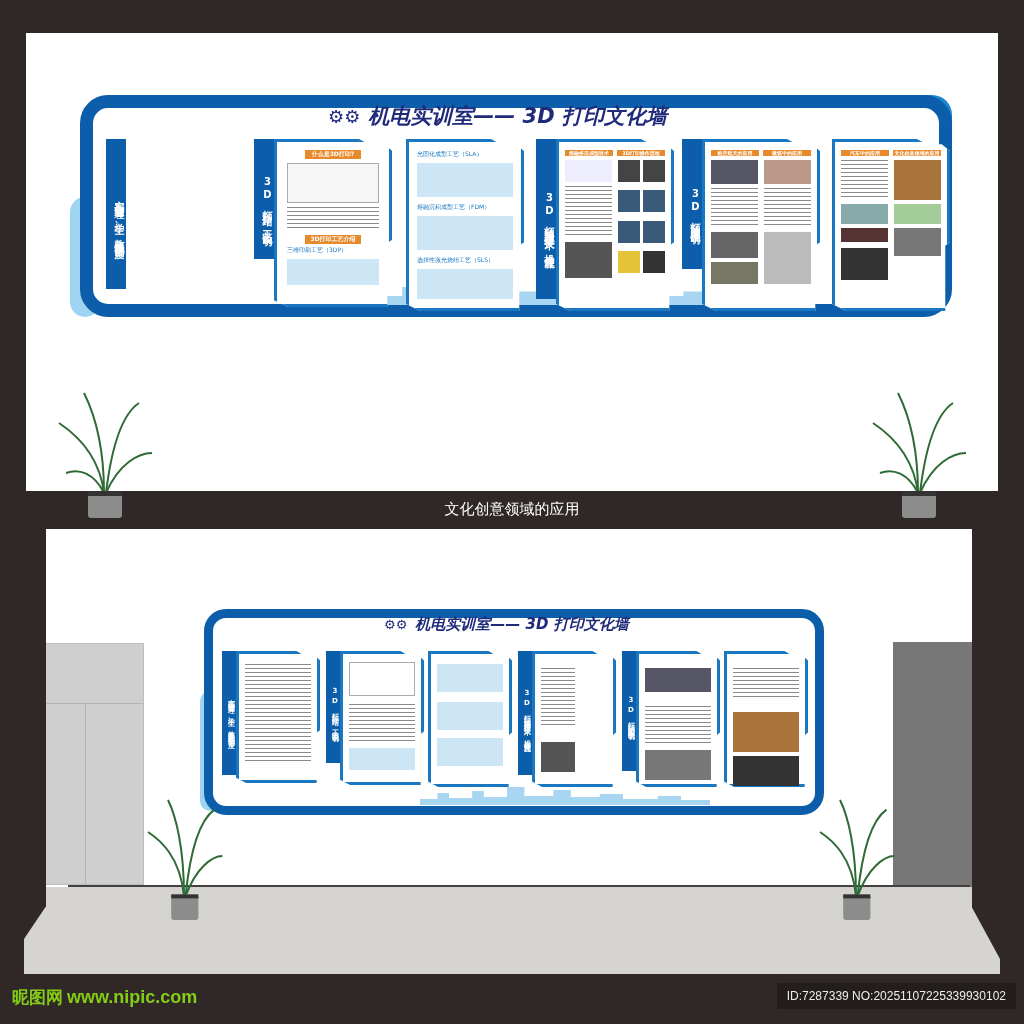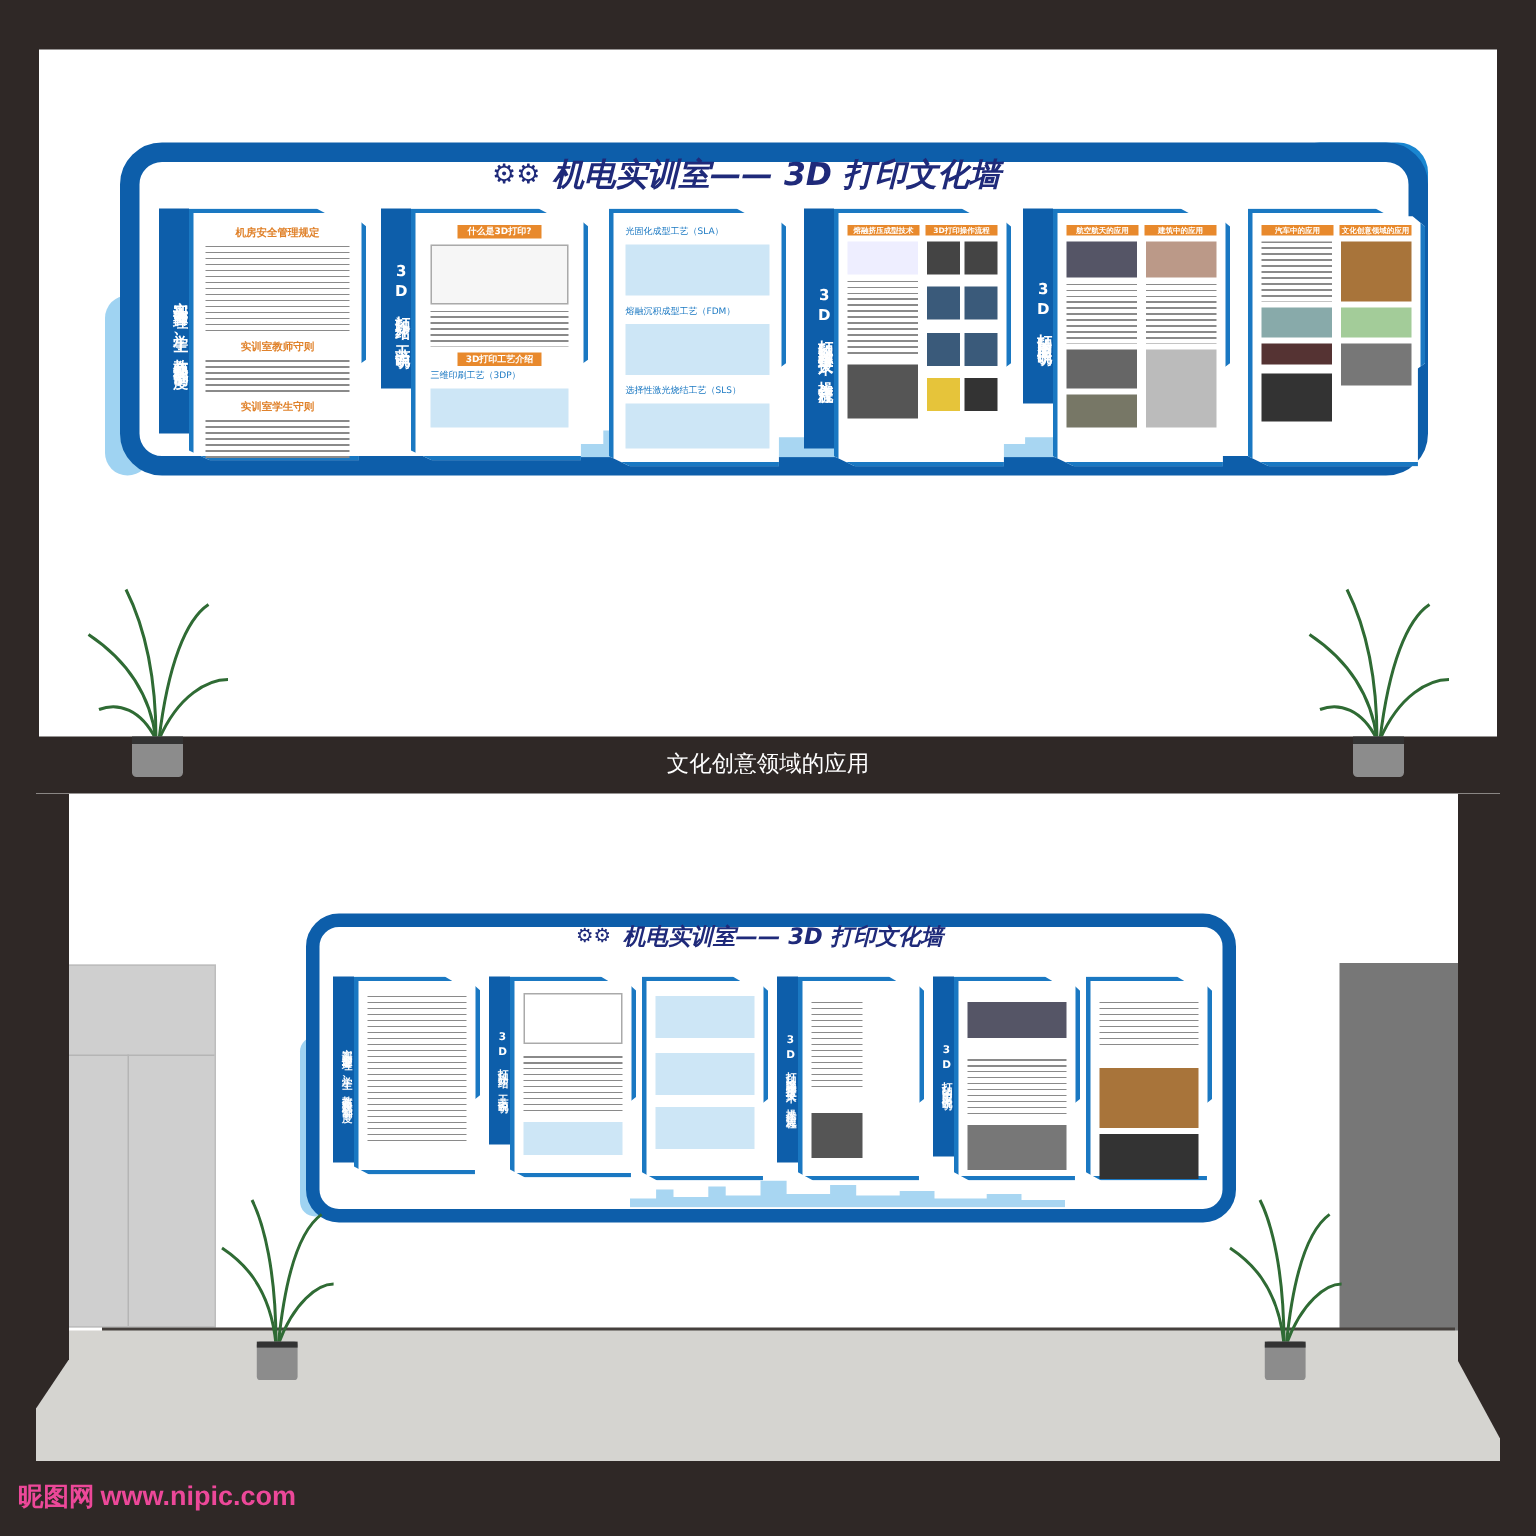--- a/index.html
+++ b/index.html
@@ -10,21 +10,21 @@
   .scene2{left:24px;top:529px;width:976px;height:445px;background:#fff}
   .floor{position:absolute;left:0;right:0;bottom:0;height:87px;background:#d5d4d0}
   .baseboard{position:absolute;left:44px;right:30px;top:356px;height:10px;background:#45403d}
   .wallL{position:absolute;left:0;top:0;width:22px;height:410px;background:#2f2826;clip-path:polygon(0 0,100% 0,100% 92%,0 100%)}
   .wallR{position:absolute;right:0;top:0;width:28px;height:430px;background:#2f2826;clip-path:polygon(0 0,100% 0,100% 100%,0 88%)}
   .doorL{position:absolute;left:2px;top:114px;width:118px;height:242px;background:#cfcfcf;border:1px solid #bdbdbd}
   .doorL:before{content:"";position:absolute;left:0;right:0;top:59px;border-top:1px solid #b5b5b5}
   .doorL:after{content:"";position:absolute;left:58px;top:59px;bottom:0;border-left:1px solid #b5b5b5}
   .doorR{position:absolute;left:869px;top:113px;width:106px;height:250px;background:#777}
   .footer{position:absolute;left:0;top:984px;width:1024px;height:40px}
-  .footer .logo{position:absolute;left:12px;top:2px;color:#ec4899;font-size:17px;font-weight:bold}
+  .footer .logo{position:absolute;left:12px;top:2px;color:#84cc16;font-size:17px;font-weight:bold}
   .footer .logo span{font-family:"Liberation Sans",sans-serif;font-size:18px;margin-left:4px}
   .footer .id{position:absolute;right:8px;top:-1px;background:#231e1c;color:#eee;font-family:"Liberation Sans",sans-serif;font-size:12px;padding:6px 10px}
 
   
   .board{position:absolute}
   .frame{position:absolute;border:13px solid #0d5eaa;border-radius:28px;background:#fff}
   .frameLight{position:absolute;border-radius:30px;background:#9fd3f2}
   .titlebar{position:absolute;display:flex;align-items:center;gap:8px;color:#1f2a7a;font-weight:bold;font-style:italic;white-space:nowrap}
   .skyline{position:absolute;background:#a8d6f2;clip-path:polygon(0 100%,0 70%,6% 70%,6% 40%,10% 40%,10% 65%,18% 65%,18% 30%,22% 30%,22% 60%,30% 60%,30% 10%,36% 10%,36% 55%,46% 55%,46% 25%,52% 25%,52% 60%,62% 60%,62% 45%,70% 45%,70% 70%,82% 70%,82% 55%,90% 55%,90% 75%,100% 75%,100% 100%)}
   .panel{position:absolute;background:#fff;border:3px solid #1a78c2;clip-path:polygon(0 0,72% 0,80% 3%,93% 3%,100% 7%,100% 60%,96% 62%,96% 100%,12% 100%,0 96%);}
@@ -42,28 +42,20 @@
     <div class="frameLight" style="left:0;top:102px;width:30px;height:120px"></div>
     <div class="frameLight" style="left:790px;top:0;width:92px;height:200px;background:#1a86d0;border-radius:20px"></div>
     <div class="frame" style="left:10px;top:0;width:872px;height:222px;border-color:#0d5eaa"></div>
     <div class="titlebar" style="left:258px;top:7px;font-size:21px">
       <span style="color:#1f2a7a;font-style:normal;font-size:18px">⚙⚙</span>
       <span>机电实训室—— 3D 打印文化墙</span>
     </div>
     <div class="skyline" style="left:310px;top:180px;width:370px;height:30px"></div>
 
     <div class="vlabel" style="left:36px;top:44px;width:20px;height:150px;font-size:10px">实训室管理、学生、教师规范制度</div>
-    <div class="panel" style="left:56px;top:44px;width:118px;height:168px">
-      <div class="otext" style="font-size:7px;margin-top:8px">机房安全管理规定</div>
-      <div class="lines" style="margin:4px 8px;height:58px"></div>
-      <div class="otext" style="font-size:7px">实训室教师守则</div>
-      <div class="lines" style="margin:4px 8px;height:22px"></div>
-      <div class="otext" style="font-size:7px">实训室学生守则</div>
-      <div class="lines" style="margin:4px 8px;height:30px"></div>
-    </div>
 
     <div class="vlabel" style="left:184px;top:44px;width:20px;height:120px;font-size:10px">3D打印介绍、工艺说明</div>
     <div class="panel" style="left:204px;top:44px;width:118px;height:168px">
       <div class="orange" style="font-size:6px;margin:8px 28px 4px">什么是3D打印?</div>
       <div style="margin:0 10px;height:40px;border:1px solid #aaa;background:#f6f6f6"></div>
       <div class="lines" style="margin:4px 10px;height:24px"></div>
       <div class="orange" style="font-size:6px;margin:2px 28px">3D打印工艺介绍</div>
       <div style="font-size:6px;color:#1a78c2;margin:2px 10px">三维印刷工艺（3DP）</div>
       <div style="margin:4px 10px;height:26px;background:#cde6f6"></div>
     </div>
@@ -244,13 +236,14 @@
           <path d="M52 130 C65 95 85 80 98 80"></path>
         </g>
         <rect x="34" y="128" width="34" height="32" rx="3" fill="#8c8c8c"></rect>
         <rect x="34" y="128" width="34" height="5" fill="#333"></rect>
       </svg>
   </div>
 </div>
 
 <div class="footer">
   <div class="logo"><b>昵图网</b><span>www.nipic.com</span></div>
+  <div class="id">ID:7287339 NO:20251107225339930102</div>
 </div>
 
 </body></html>

